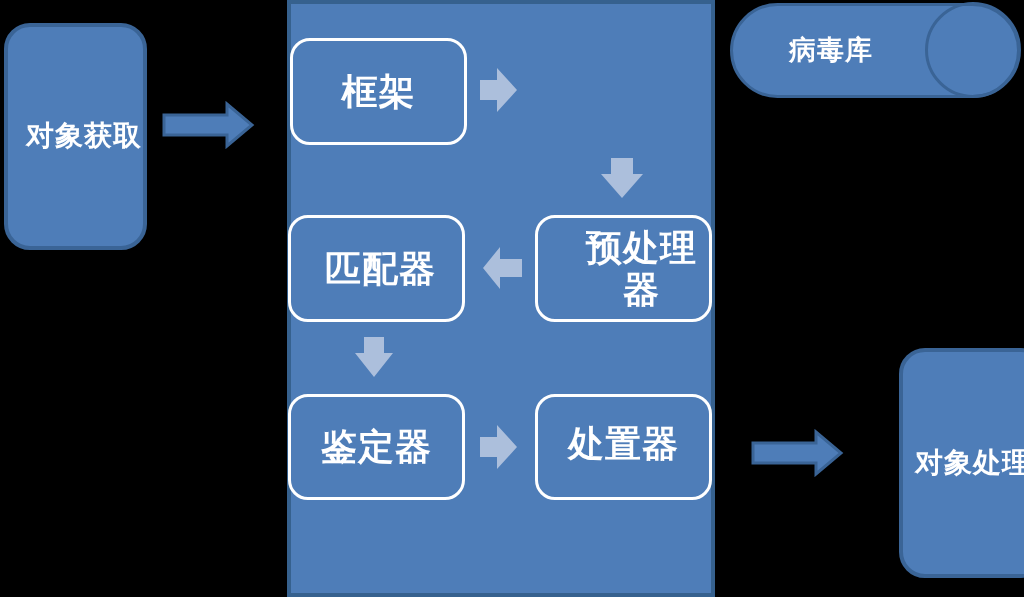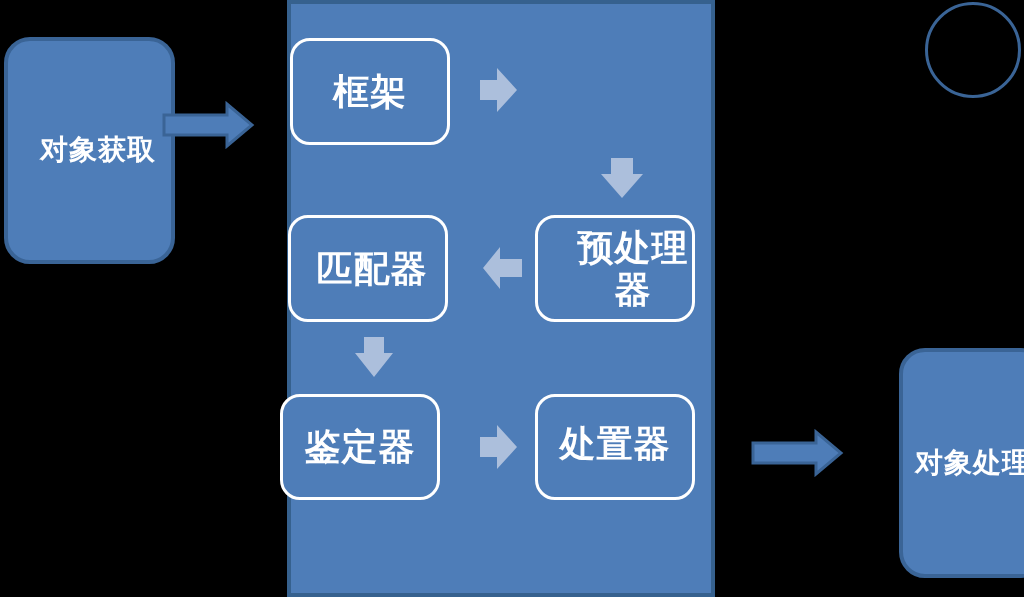--- a/index.html
+++ b/index.html
@@ -18,39 +18,39 @@
   .label{color:var(--text);font-weight:700;line-height:1.15;text-align:center;
     letter-spacing:1px;user-select:none;}
   .lbl-lg{font-size:36px;}
   .lbl-md{font-size:28px;}
   
   .solid-shape{
     position:absolute;background:var(--shape-fill);
     border:4px solid var(--shape-border);box-sizing:border-box;
     display:flex;align-items:center;justify-content:center;
   }
-  .left-box{left:4px;top:37px;width:171px;height:227px;border-radius:26px;padding-left:17px;}
+  .left-box{left:4px;top:23px;width:143px;height:227px;border-radius:26px;padding-left:17px;}
   .right-box{left:867px;top:348px;width:148px;height:230px;border-radius:26px;margin-left:32px;}
   
   .container{
     position:absolute;left:287px;top:0;width:428px;height:597px;
     background:var(--shape-fill);border:4px solid var(--container-border);
     box-sizing:border-box;
   }
   
   .inner-box{
-    position:absolute;width:160px;height:107px;box-sizing:border-box;
+    position:absolute;width:177px;height:107px;box-sizing:border-box;
     border:3.5px solid #ffffff;border-radius:20px;background:var(--shape-fill);
     display:flex;align-items:center;justify-content:center;
   }
   .pos-framework{left:290px;top:38px;}
   .pos-format{left:535px;top:38px;}
   .pos-matcher{left:288px;top:215px;padding-left:8px;}
   .pos-preprocessor{left:535px;top:215px;padding-left:36px;}
-  .pos-identifier{left:280px;top:394px;height:106px;}
+  .pos-identifier{left:288px;top:394px;height:106px;}
   .pos-disposer{left:535px;top:394px;height:106px;font-family:Liberation Mono, monospace;}
   
   .cylinder-body{
     position:absolute;left:730px;top:3px;width:290px;height:95px;
     background:var(--shape-fill);border:3.5px solid var(--shape-border);
     border-radius:48px;box-sizing:border-box;
     display:flex;align-items:center;justify-content:center;
     padding-right:88px;
   }
   .cylinder-cap{
@@ -102,20 +102,23 @@
   <svg class="arrow-svg" style="left:483px;top:247px;" width="39" height="42" viewBox="0 0 39 42">
     <polygon class="light-arrow" points="39,12 17,12 17,0 0,21 17,42 17,30 39,30"></polygon>
   </svg>
   <svg class="arrow-svg" style="left:355px;top:337px;" width="38" height="40" viewBox="0 0 38 40">
     <polygon class="light-arrow" points="9,0 29,0 29,16 38,16 19,40 0,16 9,16"></polygon>
   </svg>
   <svg class="arrow-svg" style="left:480px;top:425px;" width="37" height="44" viewBox="0 0 37 44">
     <polygon class="light-arrow" points="0,12 17,12 17,0 37,22 17,44 17,32 0,32"></polygon>
   </svg>
 
+  <div class="cylinder-body">
+    <span class="label lbl-md" style="font-size:27px;">病毒库</span>
+  </div>
   <div class="cylinder-cap"></div>
 
   <svg class="arrow-svg" style="left:751px;top:429px;" width="93" height="48" viewBox="0 0 93 48">
     <polygon class="solid-arrow" points="2,14 65,14 65,3 90,24 65,45 65,34 2,34"></polygon>
   </svg>
 
   <div class="solid-shape right-box">
     <span class="label lbl-md">对象处理</span>
   </div>
 

